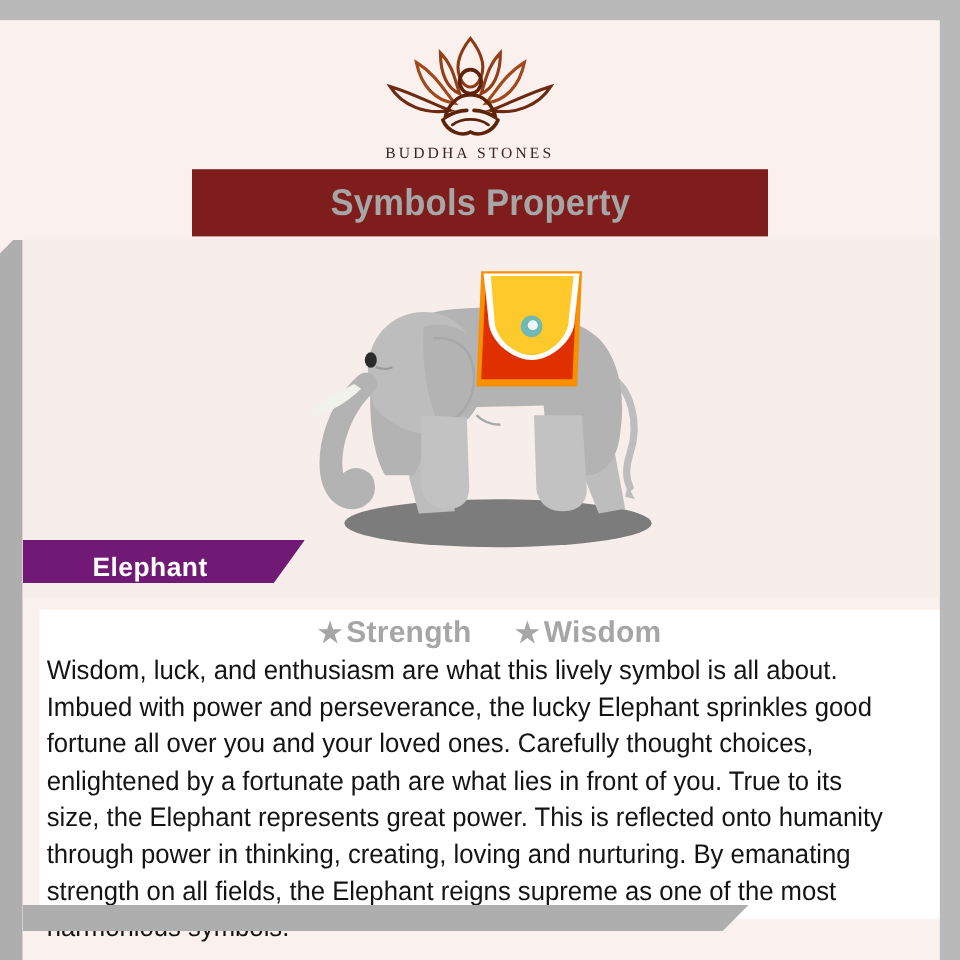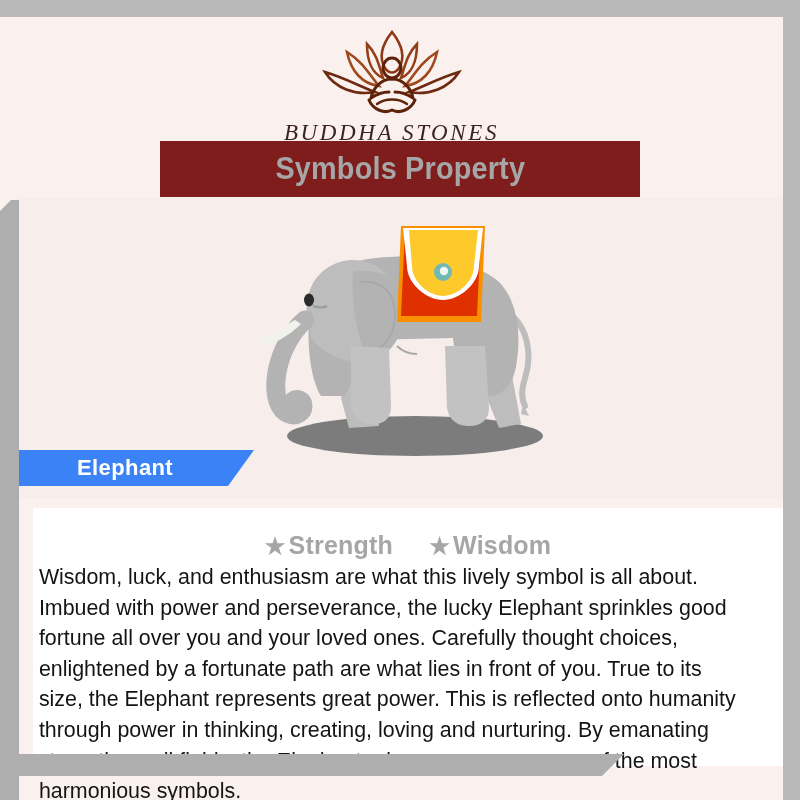--- a/index.html
+++ b/index.html
@@ -60,25 +60,24 @@
   .logo-wrap {
     position: absolute;
     left: 0; top: 18px;
     width: 783px;
     text-align: center;
   }
   .logo-mark { display: block; margin: 0 auto; }
   .logo-word {
     margin-top: 2px;
     font-family: "Liberation Serif", serif;
-    font-size: 23px;
+    font-size: 13px;
     letter-spacing: 2.6px;
     color: #3a2420;
     font-weight: 400;
-    font-style: italic;
   }
 
   
   .title-band {
     position: absolute;
     left: 160px; top: 141px;
     width: 480px; height: 56px;
     background: #7f1d1d;
     display: flex;
     align-items: center;
@@ -104,43 +103,43 @@
     position: absolute;
     left: 230px;
     top: 22px;
   }
 
   
   .name-banner {
     position: absolute;
     left: 19px; top: 450px;
     width: 235px; height: 36px;
-    background: #3b82f6;
+    background: #701a75;
     clip-path: polygon(0 0, 100% 0, calc(100% - 26px) 100%, 0 100%);
     display: flex;
-    align-items: center;
+    align-items: flex-end;
   }
   .name-text {
     margin-left: 58px;
     color: #ffffff;
     font-size: 22px;
     font-weight: bold;
     letter-spacing: 0.4px;
   }
 
   
   .panel {
     position: absolute;
     left: 33px; top: 508px;
     width: 750px; height: 258px;
     background: #ffffff;
   }
   .traits {
     text-align: center;
-    padding-top: 23px;
+    padding-top: 5px;
     color: #a6a6a6;
     font-size: 25px;
     font-weight: bold;
     font-family: "Liberation Sans Narrow", "Liberation Sans", sans-serif;
     letter-spacing: 0.2px;
   }
   .traits .star { font-size: 23px; margin-right: 3px; }
   .traits .gap { display: inline-block; width: 22px; }
   .body-copy {
     margin: 2px 0 0 3px;

